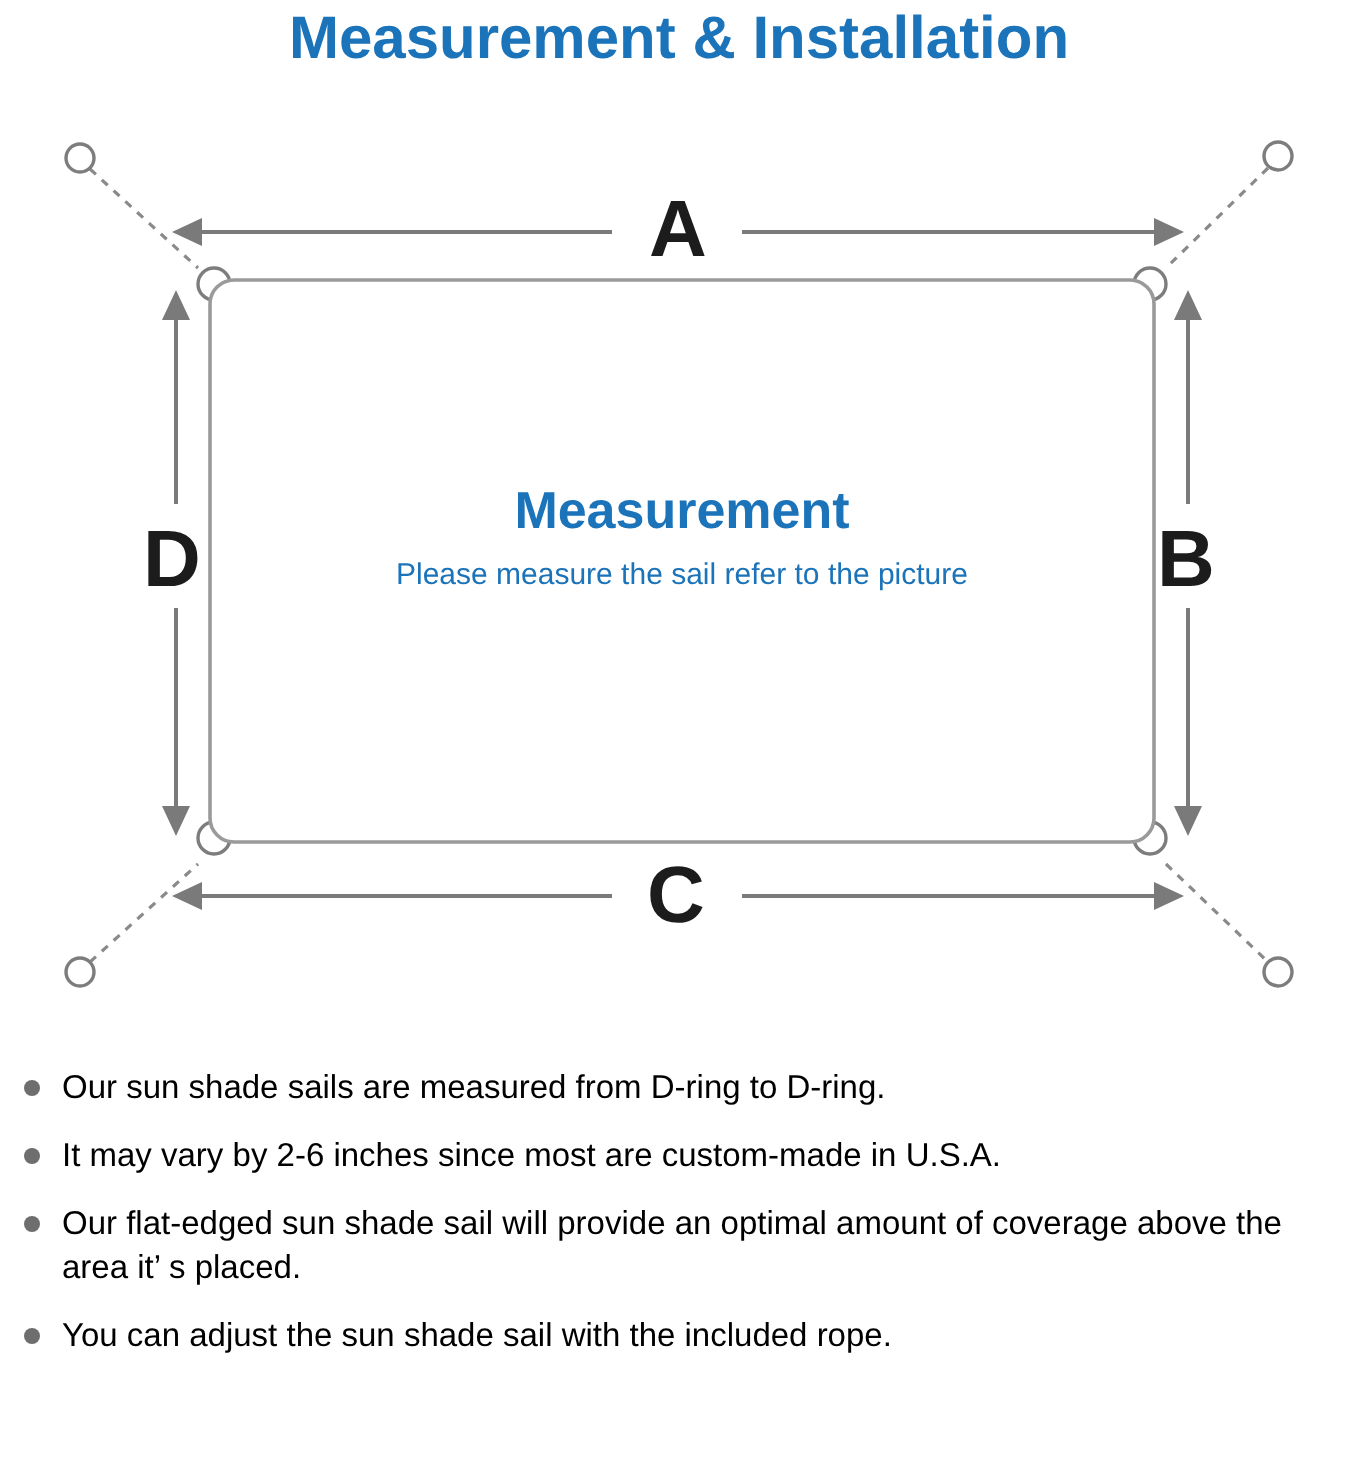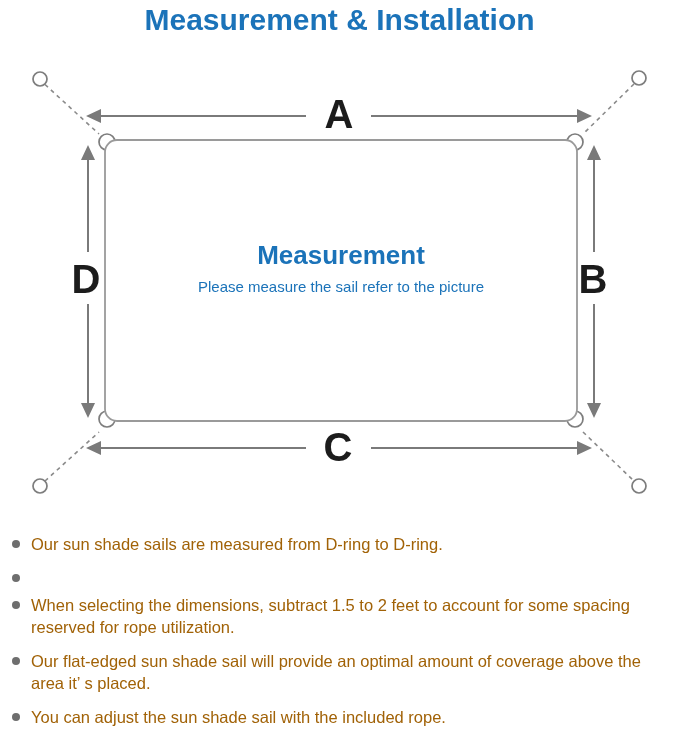--- a/index.html
+++ b/index.html
@@ -66,21 +66,21 @@
     padding: 0;
     list-style: none;
     z-index: 2;
   }
   ul.notes li {
     display: flex;
     align-items: flex-start;
     margin: 0 0 12px 0;
     font-size: 16.5px;
     line-height: 22px;
-    color: #a16207;
+    color: #000000;
   }
   ul.notes .dot {
     flex: none;
     width: 8px;
     height: 8px;
     border-radius: 50%;
     background: #6e6e6e;
     margin: 7px 0 0 2px;
   }
   ul.notes .note-text {
@@ -149,24 +149,21 @@
     <text class="center-caption" x="341" y="292" text-anchor="middle">Please measure the sail refer to the picture</text>
   </svg>
 
   <ul class="notes">
     <li>
       <span class="dot"></span>
       <span class="note-text">Our sun shade sails are measured from D-ring to D-ring.</span>
     </li>
     <li>
       <span class="dot"></span>
-    </li>
-    <li>
-      <span class="dot"></span>
-      <span class="note-text">When selecting the dimensions, subtract 1.5 to 2 feet to account for some spacing reserved for rope utilization.</span>
+      <span class="note-text">It may vary by 2-6 inches since most are custom-made in U.S.A.</span>
     </li>
     <li>
       <span class="dot"></span>
       <span class="note-text">Our flat-edged sun shade sail will provide an optimal amount of coverage above the area it’ s placed.</span>
     </li>
     <li>
       <span class="dot"></span>
       <span class="note-text">You can adjust the sun shade sail with the included rope.</span>
     </li>
   </ul>

